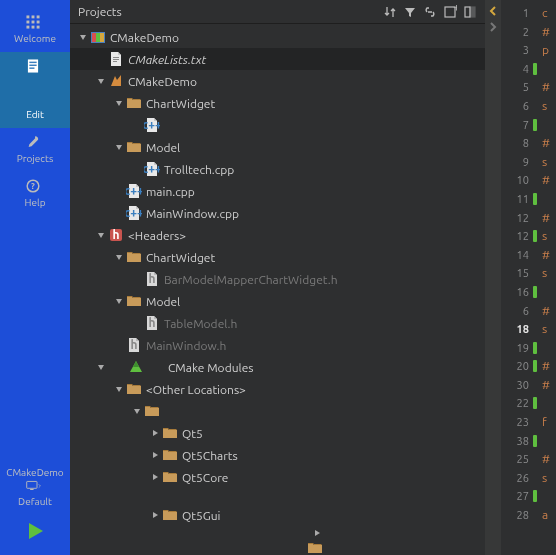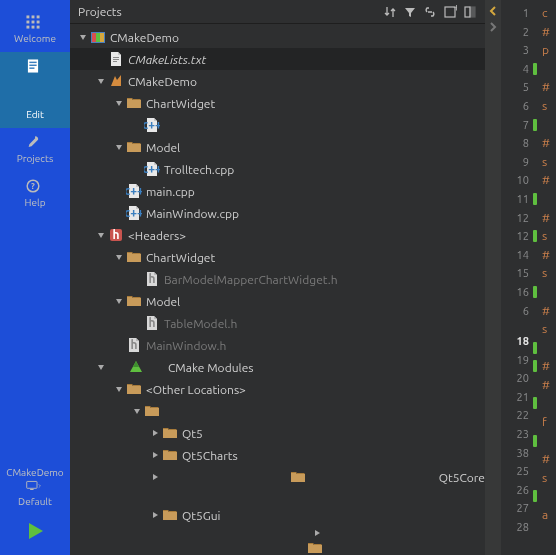--- a/index.html
+++ b/index.html
@@ -24,21 +24,21 @@
 .toggle svg { display: block; }
 .spacer { width: 14px; flex-shrink: 0; }
 .icon { width: 16px; height: 16px; display: flex; align-items: center; justify-content: center; margin-right: 4px; flex-shrink: 0; }
 .row .text { color: #d0d0d0; }
 .row .text.dim { color: #7a7a7a; }
 .gutter { width: 16px; background: #373838; display: flex; flex-direction: column; align-items: center; padding-top: 4px; }
 .gutter .gbtn { width: 14px; height: 14px; margin-bottom: 2px; cursor: pointer; display:flex; align-items:center; justify-content:center; }
 .editor { width: 55px; background: #2e2f30; display: flex; }
 .linecol { width: 32px; text-align: right; padding: 4px 4px 0 0; color: #8b8c8d; }
 .linecol div { height: 18.6px; line-height: 18.6px; font-size: 11px; }
-.linecol .cur { color: #e5e5e5; font-weight: bold; margin-top: 12px; }
+.linecol .cur { color: #e5e5e5; font-weight: bold; }
 .marks { width: 6px; padding-top: 4px; }
 .marks div { height: 18.6px; position: relative; }
 .mark { position: absolute; left: 0; top: 3px; width: 4px; height: 12px; background: #5fbf3f; border-radius: 1px; }
 .code { flex: 1; padding: 4px 0 0 3px; color: #c97f4b; font-family: monospace; overflow: hidden; }
 .code div { height: 18.6px; line-height: 18.6px; font-size: 12px; }
 svg { display: block; }
 </style>
 </head>
 <body>
 
@@ -396,21 +396,21 @@
           </svg>
         </span>
         <span class="icon">
           <svg width="16" height="16" viewBox="0 0 16 16">
             <path d="M1 4 L6 4 L7 5 L15 5 L15 13 L1 13 Z" fill="#c89b5a"></path>
             <path d="M1 4 L6 4 L7 5 L15 5 L14 4 L7 4 L6 3 L1 3 Z" fill="#a87b3a"></path>
           </svg>
         </span>
         <span class="text">Qt5Charts</span>
       </div>
-      <div class="row" style="padding-left: 78px; justify-content: space-between;">
+      <div class="row" style="padding-left: 78px;">
         <span class="toggle">
           <svg width="10" height="10" viewBox="0 0 10 10">
             <path d="M3 2 L8 5 L3 8 Z" fill="#aaa"></path>
           </svg>
         </span>
         <span class="icon">
           <svg width="16" height="16" viewBox="0 0 16 16">
             <path d="M1 4 L6 4 L7 5 L15 5 L15 13 L1 13 Z" fill="#c89b5a"></path>
             <path d="M1 4 L6 4 L7 5 L15 5 L14 4 L7 4 L6 3 L1 3 Z" fill="#a87b3a"></path>
           </svg>
@@ -476,21 +476,21 @@
       <div>11</div>
       <div>12</div>
       <div>12</div>
       <div>14</div>
       <div>15</div>
       <div>16</div>
       <div>6</div>
       <div class="cur">18</div>
       <div>19</div>
       <div>20</div>
-      <div>21</div>
+      <div>30</div>
       <div>22</div>
       <div>23</div>
       <div>38</div>
       <div>25</div>
       <div>26</div>
       <div>27</div>
       <div>28</div>
     </div>
   <div class="marks" id="marks">
       <div></div>

